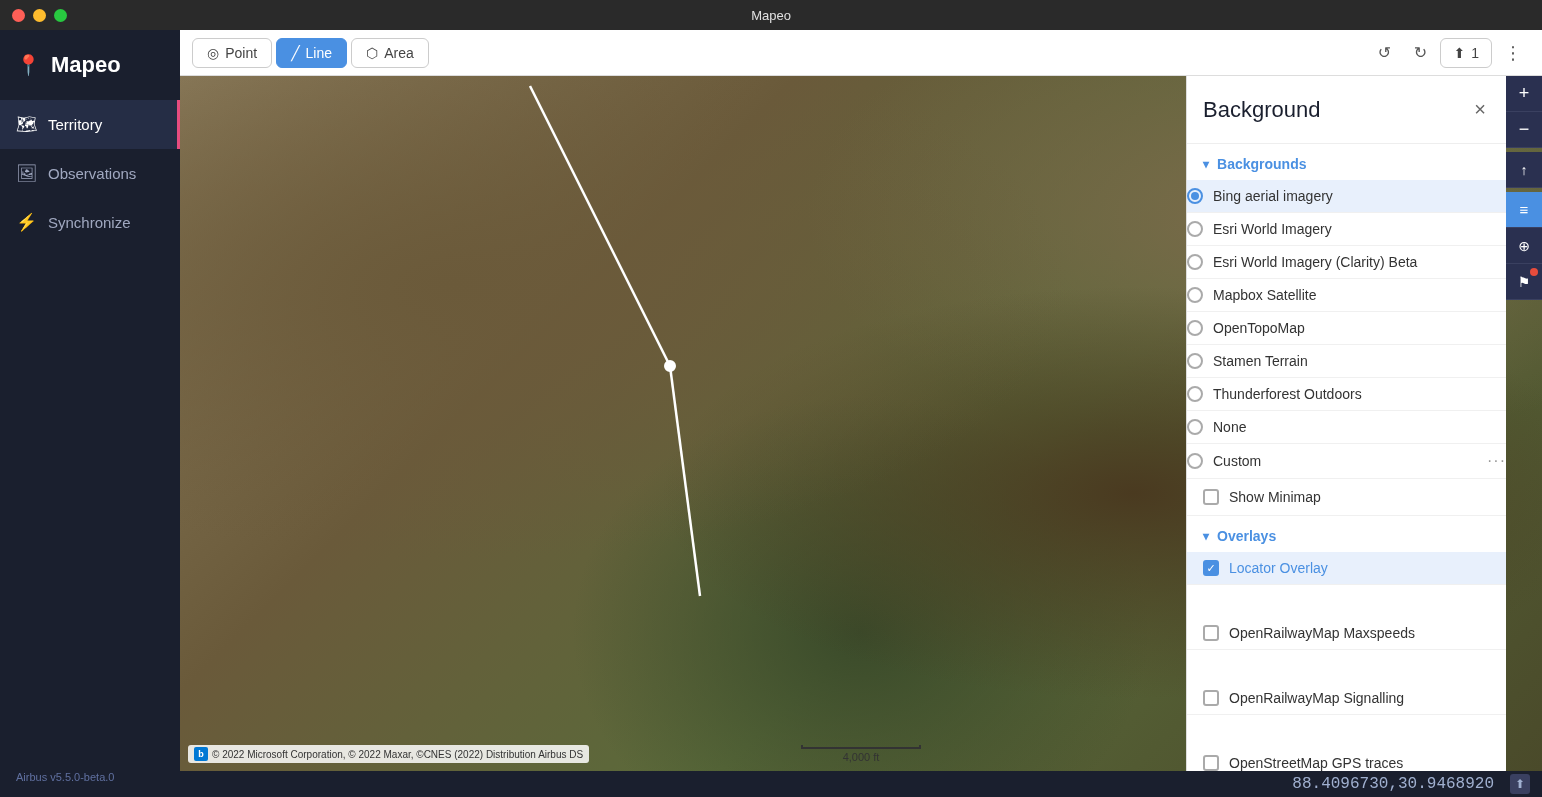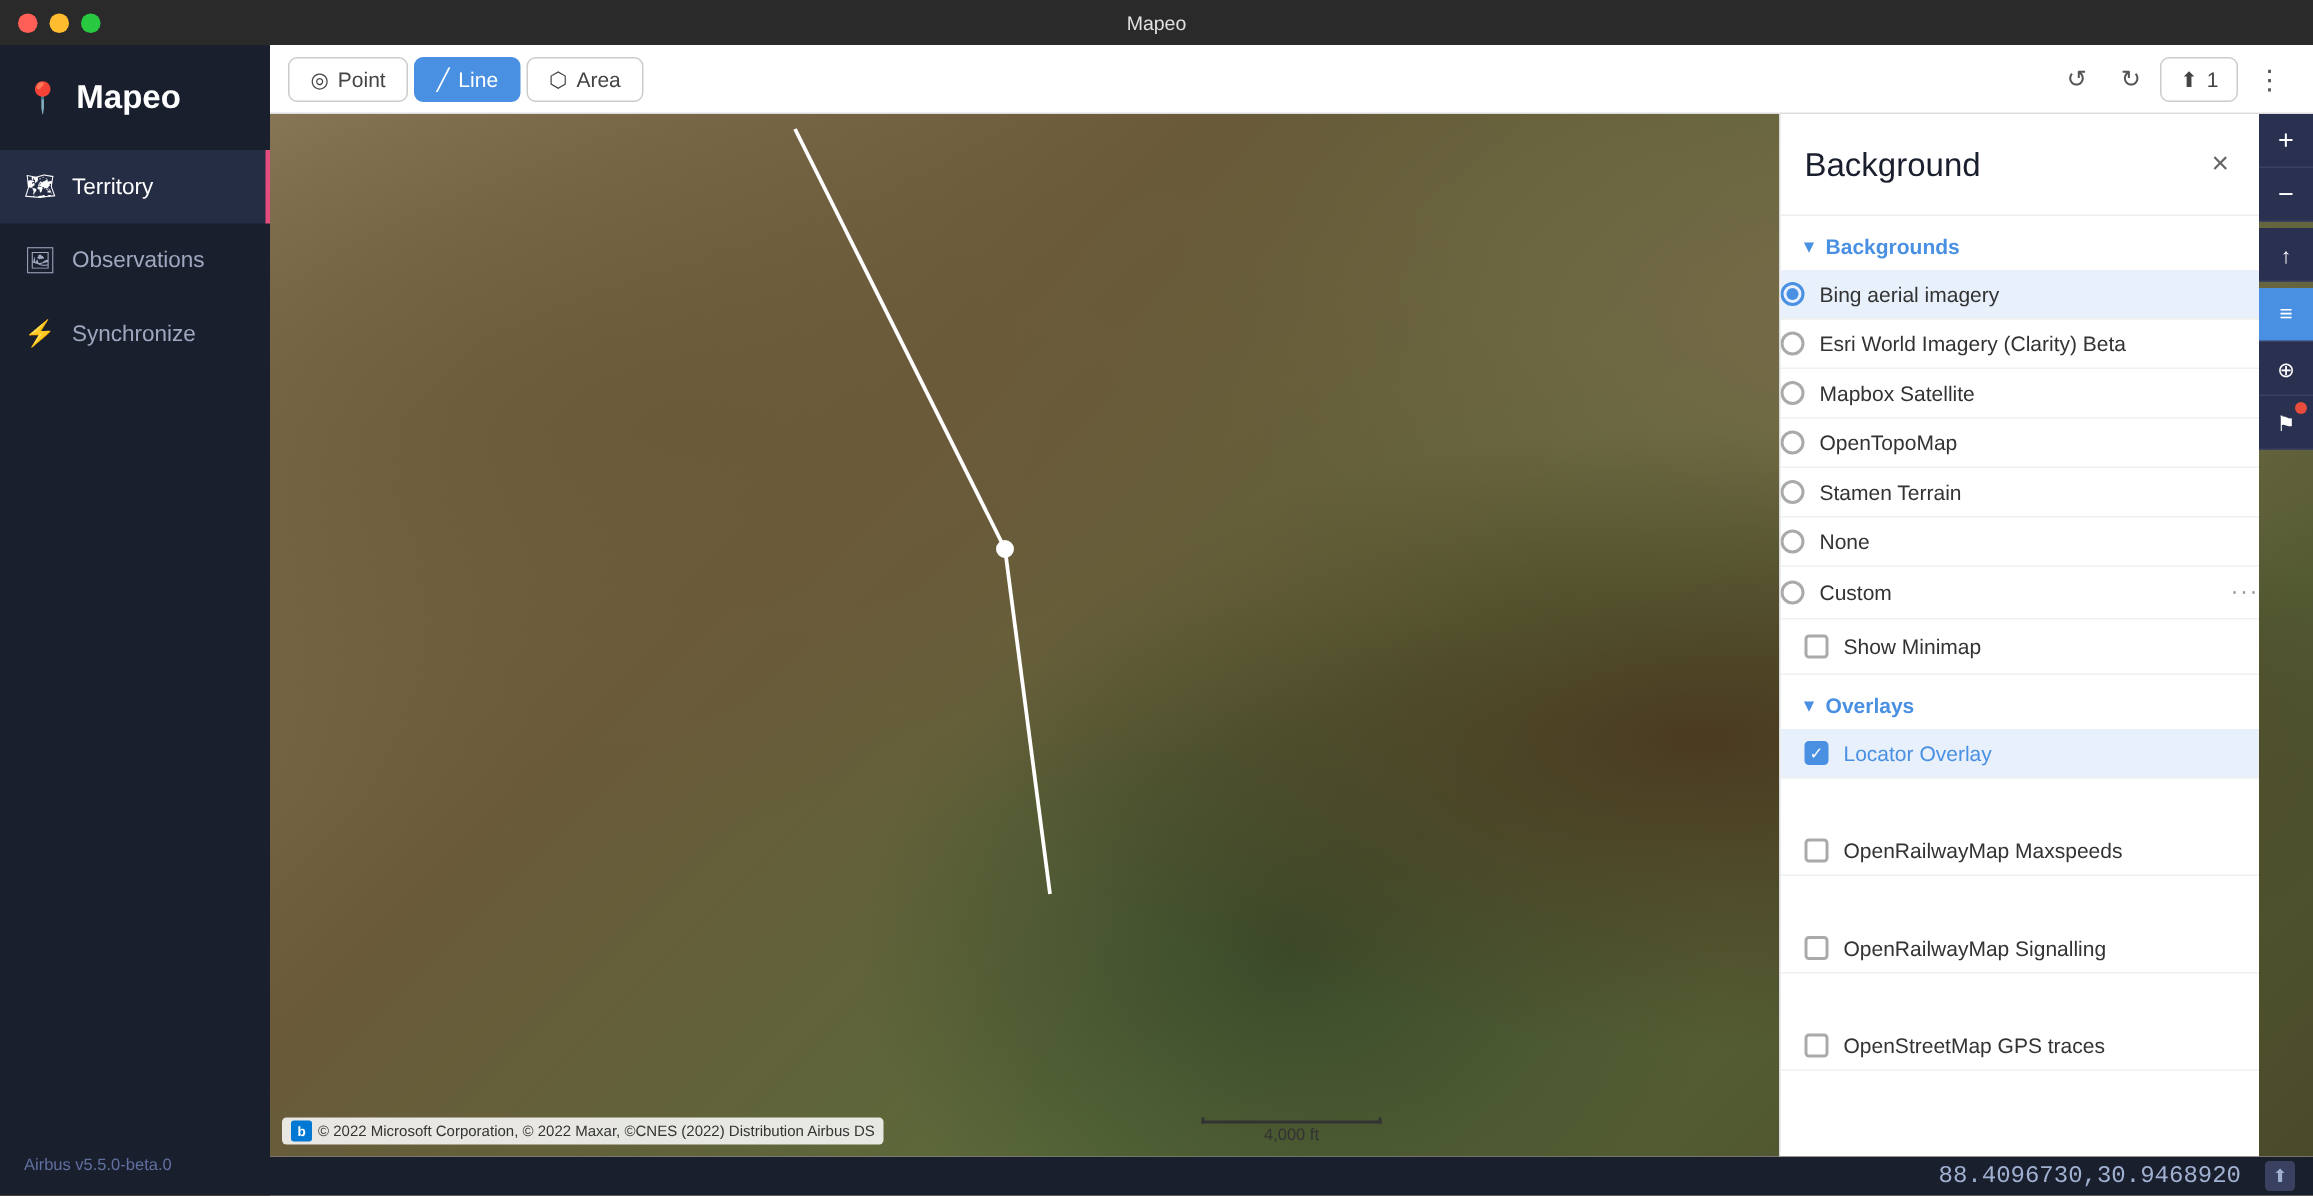--- a/index.html
+++ b/index.html
@@ -486,33 +486,41 @@
             <span class="chevron">▾</span>
             <span>Backgrounds</span>
           </div>
 
           <div class="bg-option selected">
             <div class="radio-circle checked"></div>
             <span>Bing aerial imagery</span>
           </div>
           <div class="bg-option">
             <div class="radio-circle"></div>
+            <span>Esri World Imagery</span>
+          </div>
+          <div class="bg-option">
+            <div class="radio-circle"></div>
             <span>Esri World Imagery (Clarity) Beta</span>
           </div>
           <div class="bg-option">
             <div class="radio-circle"></div>
             <span>Mapbox Satellite</span>
           </div>
           <div class="bg-option">
             <div class="radio-circle"></div>
             <span>OpenTopoMap</span>
           </div>
           <div class="bg-option">
             <div class="radio-circle"></div>
             <span>Stamen Terrain</span>
+          </div>
+          <div class="bg-option">
+            <div class="radio-circle"></div>
+            <span>Thunderforest Outdoors</span>
           </div>
           <div class="bg-option">
             <div class="radio-circle"></div>
             <span>None</span>
           </div>
           <div class="bg-option">
             <div class="radio-circle"></div>
             <span>Custom</span>
             <span class="bg-option-dots">···</span>
           </div>

